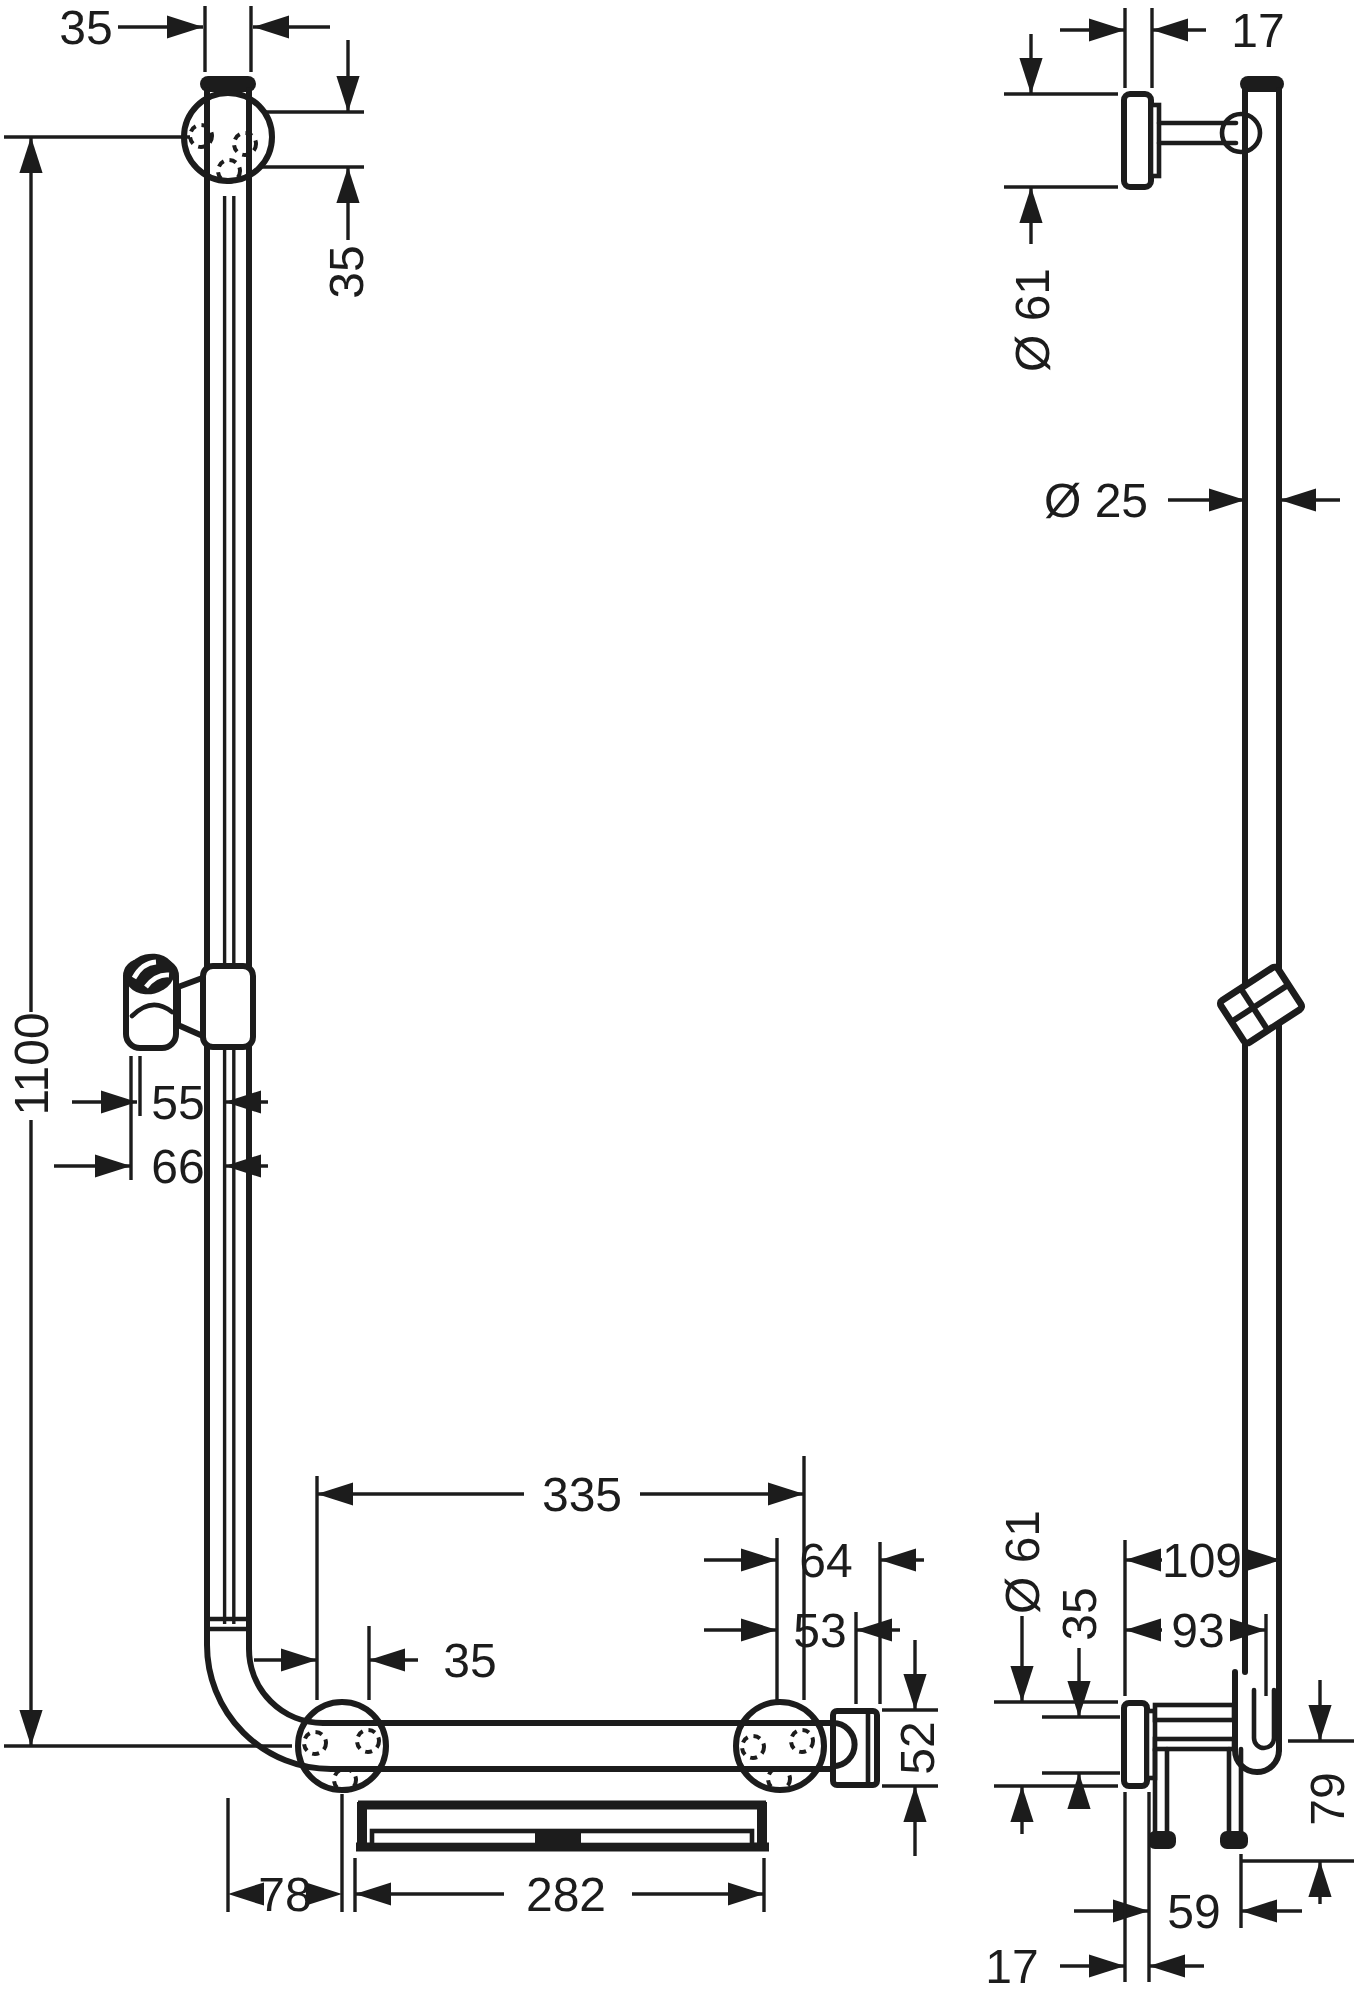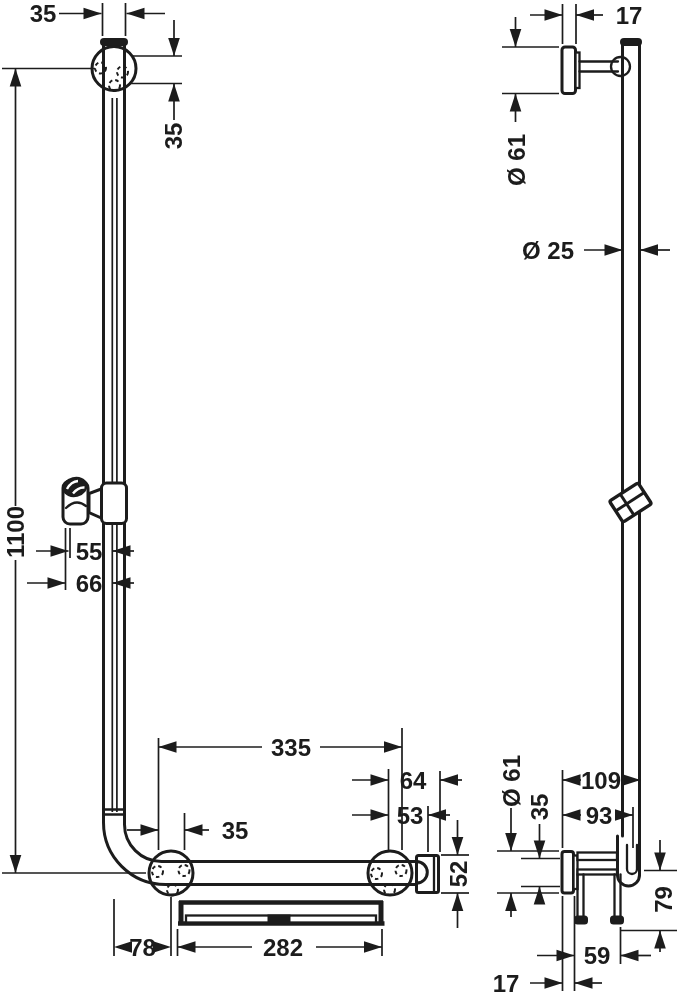--- a/index.html
+++ b/index.html
@@ -1,16 +1,16 @@
 <!DOCTYPE html>
 <html><head>
 <meta charset="utf-8">
 <style>
   html,body{margin:0;padding:0;background:#ffffff;}
-  .page{width:679px;height:1000px;position:relative;background:#fff;overflow:hidden;font-weight:bold;}
+  .page{width:679px;height:1000px;position:relative;background:#fff;overflow:hidden;}
   svg{display:block;}
   .ol{fill:none;stroke:#1c1c1c;stroke-width:3;stroke-linecap:round;}
   .ol2{fill:none;stroke:#1c1c1c;stroke-width:2.3;stroke-linecap:round;}
   .olw{fill:#ffffff;stroke:#1c1c1c;stroke-width:3;}
   .olw2{fill:#ffffff;stroke:#1c1c1c;stroke-width:2.3;}
   .dim{fill:none;stroke:#1c1c1c;stroke-width:1.7;}
   .hole{fill:none;stroke:#1c1c1c;stroke-width:2;stroke-dasharray:3.5 3;}
   .blk{fill:#1c1c1c;stroke:none;}
   .thk{fill:none;stroke:#1c1c1c;stroke-width:4.6;}
   .thk2{fill:none;stroke:#1c1c1c;stroke-width:5;}

